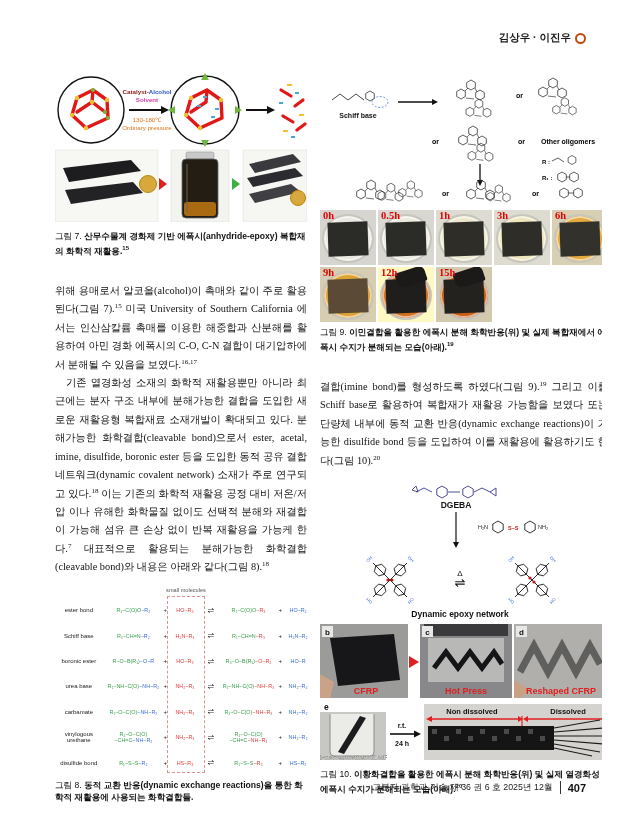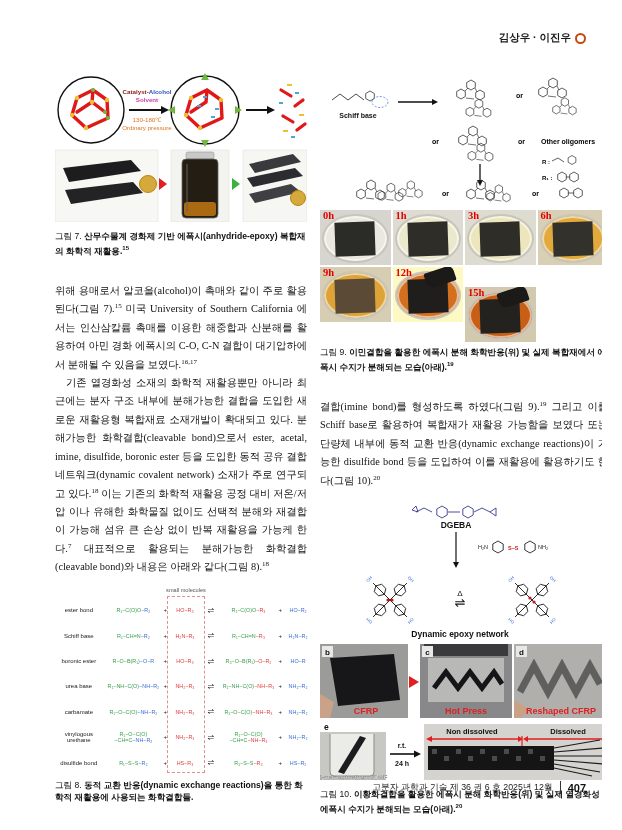--- a/index.html
+++ b/index.html
@@ -30,21 +30,21 @@
   .f8plus{width:6px;font-size:6px;text-align:center;color:#222;}
   .f8b{width:34px;font-size:5.4px;text-align:center;color:#e04040;}
   .f8arr{width:18px;font-size:8px;text-align:center;color:#333;}
   .f8c{width:58px;font-size:5.4px;text-align:center;}
   .f8d{width:30px;font-size:5.4px;text-align:center;color:#3b6fd4;}
   .grn{color:#3a9d4e;} .blu{color:#3b6fd4;} .rd{color:#e04040;}
   .f8box{position:absolute;left:112px;top:9px;bottom:2px;width:36px;border:1px dashed #e09090;}
   .f8boxlabel{position:absolute;left:86px;top:0;width:90px;text-align:center;font-size:5.6px;
               color:#555;font-family:"Liberation Sans",sans-serif;}
   
-  .fig9{display:grid;grid-template-columns:repeat(4,1fr);gap:2px;width:288px;margin-top:2px;}
+  .fig9{display:grid;grid-template-columns:repeat(5,1fr);gap:2px;width:288px;margin-top:2px;}
   .dishcell{position:relative;height:55px;overflow:hidden;}
   .dish{position:absolute;left:2px;right:2px;top:4px;bottom:2px;border-radius:50%;
         border:2px solid #c6c6bc;box-shadow:inset 0 0 0 2px rgba(255,255,255,.55);}
   .dishsq{position:absolute;left:50%;top:50%;width:40px;height:34px;
           transform:translate(-50%,-50%) rotate(-2deg);}
   .film{position:absolute;right:8px;top:2px;width:30px;height:16px;background:#1b1a18;
         transform:rotate(-18deg);border-radius:2px 6px 2px 8px;z-index:2;}
   .film:after{content:"";position:absolute;right:-8px;top:-4px;width:16px;height:2px;background:#9a9a96;transform:rotate(28deg);}
   .dishtime{position:absolute;top:0;left:3px;font:700 10.5px "Liberation Serif",serif;color:#e60000;z-index:3;}
   
@@ -298,20 +298,26 @@
     </svg>
 
     
     <div class="fig9" id="fig9-grid">
         <div class="dishcell" style="background: rgb(214, 213, 208);">
           <div class="dish" style="background: rgb(233, 231, 223);">
             <div class="dishsq" style="background: rgb(43, 43, 39);"></div>
           </div>
           <span class="dishtime">0h</span>
         </div>
+        <div class="dishcell" style="background: rgb(216, 215, 210);">
+          <div class="dish" style="background: rgb(235, 233, 224);">
+            <div class="dishsq" style="background: rgb(43, 43, 39);"></div>
+          </div>
+          <span class="dishtime">0.5h</span>
+        </div>
         <div class="dishcell" style="background: rgb(221, 219, 210);">
           <div class="dish" style="background: rgb(236, 232, 205);">
             <div class="dishsq" style="background: rgb(46, 45, 40);"></div>
           </div>
           <span class="dishtime">1h</span>
         </div>
         <div class="dishcell" style="background: rgb(222, 220, 208);">
           <div class="dish" style="background: rgb(237, 229, 188);">
             <div class="dishsq" style="background: rgb(46, 45, 40);"></div>
           </div>
@@ -329,21 +335,21 @@
           </div>
           <span class="dishtime">9h</span>
         </div>
         <div class="dishcell" style="background: #fef9c3;">
           <div class="film"></div>
           <div class="dish" style="background: rgb(211, 112, 31);">
             <div class="dishsq" style="background: rgb(31, 30, 28);"></div>
           </div>
           <span class="dishtime">12h</span>
         </div>
-        <div class="dishcell" style="background: rgb(210, 201, 174); margin-top: 20px;">
+        <div class="dishcell" style="background: rgb(210, 201, 174);">
           <div class="film"></div>
           <div class="dish" style="background: rgb(200, 95, 22);">
             <div class="dishsq" style="background: rgb(35, 34, 31);"></div>
           </div>
           <span class="dishtime">15h</span>
         </div>
       </div>
     <div class="cap"><span class="cap-label">그림 9.</span><span> 이민결합을 활용한 에폭시 분해 화학반응(위) 및 실제 복합재에서 에폭시 수지가 분해되는 모습(아래).</span><sup>19</sup></div>
 
     

